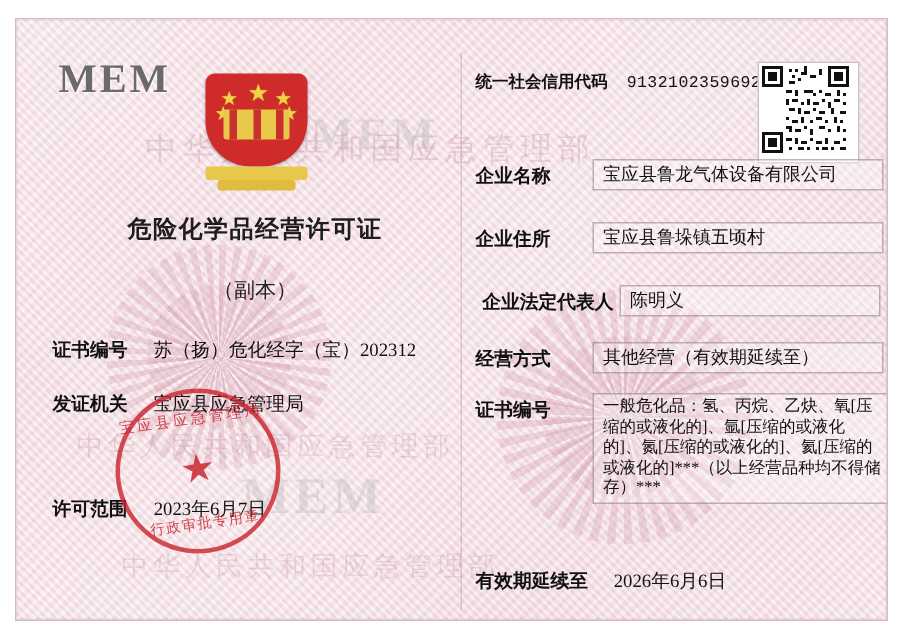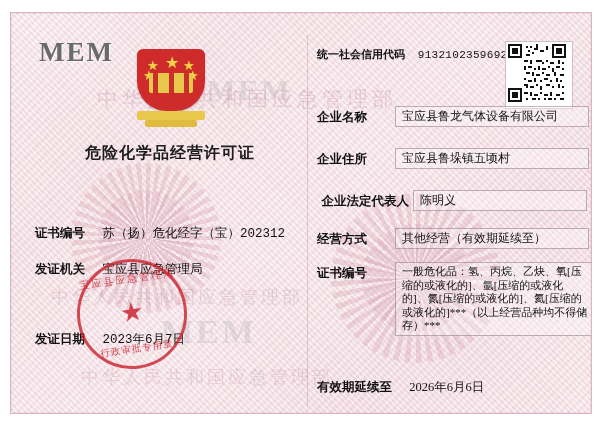--- a/index.html
+++ b/index.html
@@ -82,21 +82,21 @@
     font-size:16px;font-weight:bold;color:#1d1d1d;letter-spacing:1px;
     font-family:"Liberation Serif", serif;
   }
   .subtitle{
     position:absolute;left:24px;top:172px;width:270px;text-align:center;
     font-size:14px;color:#222;font-family:"Liberation Serif", serif;
   }
 
   .lrow{position:absolute;left:24px;font-size:12.5px;color:#111;white-space:nowrap;}
   .lrow .lbl{display:inline-block;width:64px;font-weight:bold;font-family:"Liberation Serif", serif;}
-  .lrow .val{font-family:Liberation Mono, monospace;}
+  .lrow .val{font-family:Liberation Serif, serif;}
 
   
   .seal{
     position:absolute;left:66px;top:246px;width:104px;height:104px;border-radius:50%;
     border:3px solid rgba(200,30,40,.78);
     color:rgba(200,30,40,.82);
     transform:rotate(-8deg);
     pointer-events:none;
   }
   .seal .arc{
@@ -169,31 +169,32 @@
     <div class="gate">
         <i style="left:4px;"></i>
         <i style="left:20px;"></i>
         <i style="left:35px;"></i>
       </div>
     <div class="base"></div>
     <div class="base2"></div>
   </div>
 
   <div class="title">危险化学品经营许可证</div>
+  <div class="subtitle">（副本）</div>
 
   <div class="lrow" style="top:212px;">
     <span class="lbl">证书编号</span>
     <span class="val">苏（扬）危化经字（宝）202312</span>
   </div>
   <div class="lrow" style="top:248px;">
     <span class="lbl">发证机关</span>
     <span class="val">宝应县应急管理局</span>
   </div>
   <div class="lrow" style="top:318px;">
-    <span class="lbl">发证日期</span>
+    <span class="lbl">许可范围</span>
     <span class="val">2023年6月7日</span>
   </div>
 
   <div class="seal">
     <div class="arc">宝应县应急管理局</div>
     <div class="bigstar">★</div>
     <div class="bottom">行政审批专用章</div>
   </div>
 
   <div class="divider"></div>

